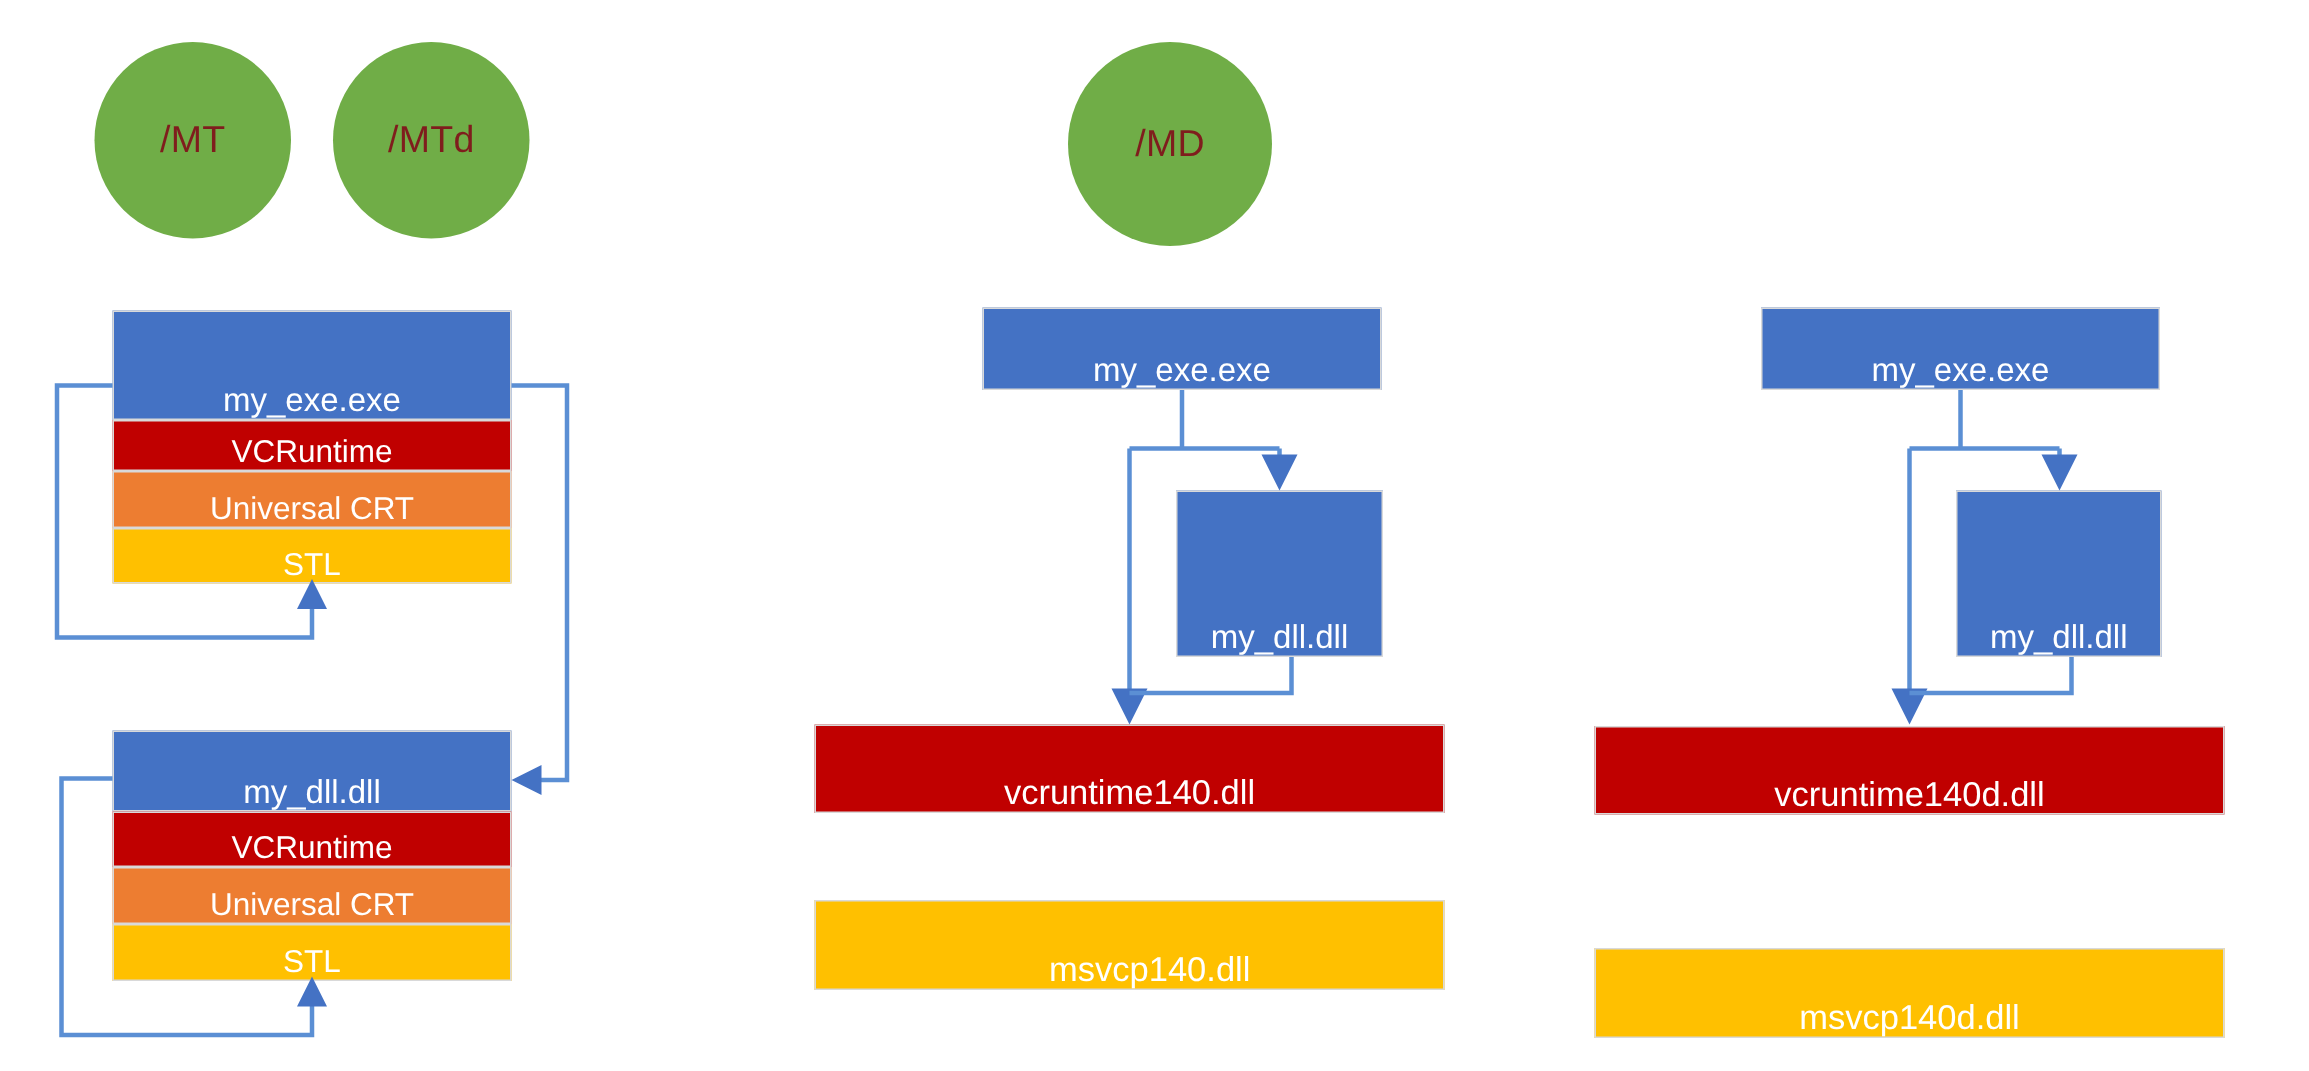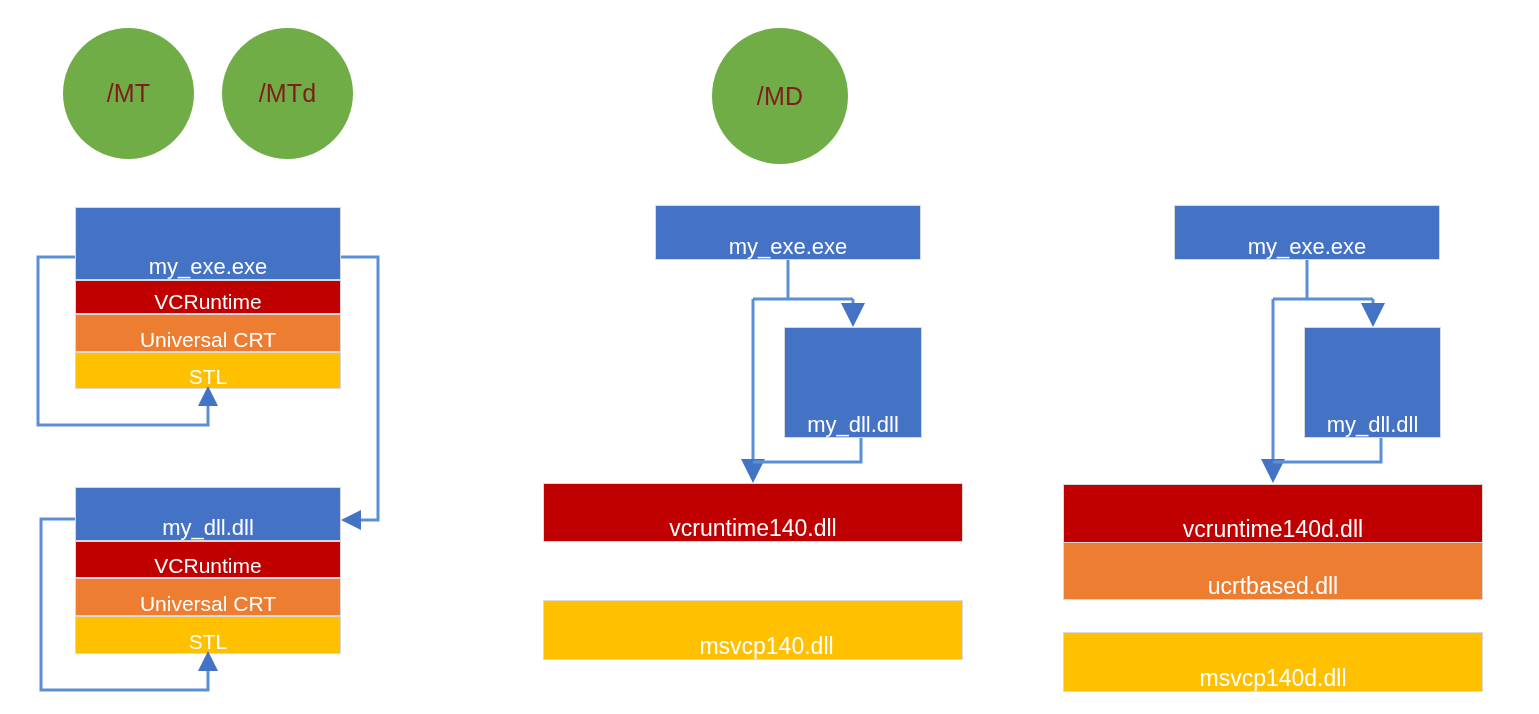--- a/index.html
+++ b/index.html
@@ -129,23 +129,20 @@
   <div class="box" style="left:1174px; top:205px; width:266px; height:55px; background:#4472C4;">
     <span>my_exe.exe</span>
   </div>
   <div class="box" style="left:1304px; top:327px; width:137px; height:111px; background:#4472C4;">
     <span>my_dll.dll</span>
   </div>
 
   <div class="box wide-label" style="left:1063px; top:471px; width:420px; height:59px; background:#C00000;margin-top:13px;">
     <span>vcruntime140d.dll</span>
   </div>
-  <div class="box wide-label" style="left:1063px; top:542px; width:420px; height:58px; background:#ED7D31;">
-    <span>ucrtbased.dll</span>
-  </div>
   <div class="box wide-label" style="left:1063px; top:600px; width:420px; height:60px; background:#FFC000;margin-top:32px;">
     <span>msvcp140d.dll</span>
   </div>
 
   <svg class="arrows" viewBox="0 0 1539 714" xmlns="http://www.w3.org/2000/svg">
 
     <polyline points="75,257 38,257 38,425 208,425 208,402"></polyline>
     <polygon class="head" points="208,386 198,406 218,406"></polygon>
 
     <polyline points="341,257 378,257 378,520 357,520"></polyline>

